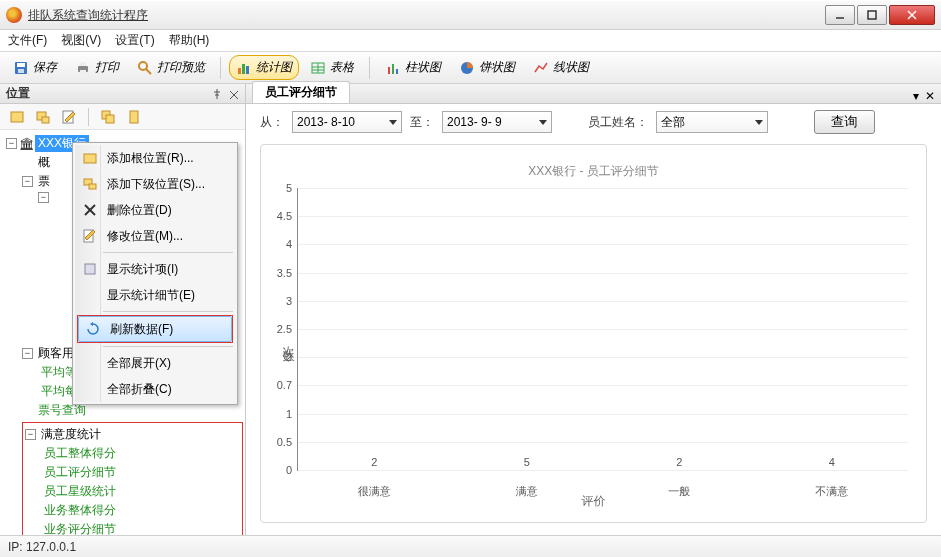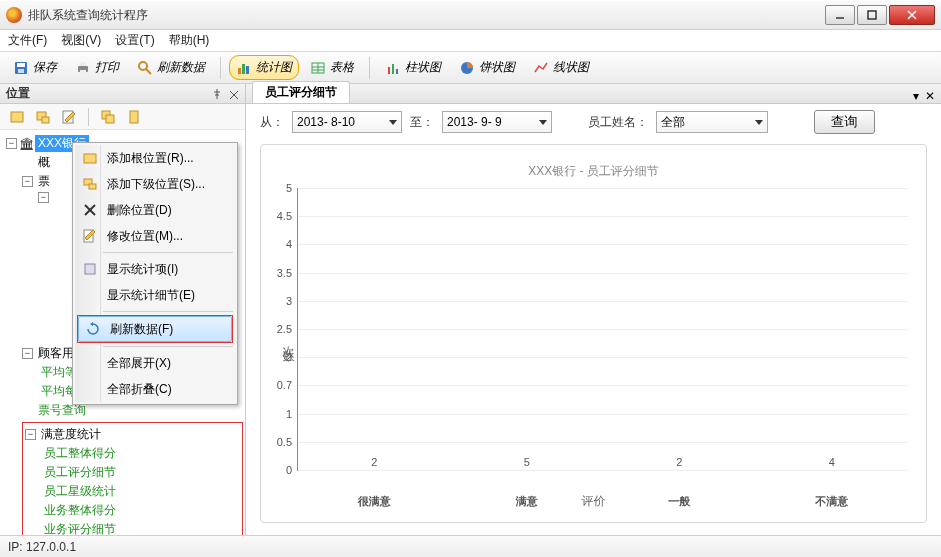--- a/index.html
+++ b/index.html
@@ -1,21 +1,21 @@
 <!DOCTYPE html>
 <html><head>
 <meta charset="utf-8">
 <style>
 * { box-sizing: border-box; margin: 0; padding: 0; font-family: "Microsoft YaHei", SimSun, Arial, sans-serif; }
 body { width: 941px; height: 557px; background: #fff; overflow: hidden; font-size: 12px; }
 
 
 .titlebar { height: 30px; background: linear-gradient(#fafafa, #e9e9e9); border-bottom: 1px solid #d0d0d0; display: flex; align-items: center; padding: 0 6px; border-top:1px solid #fff; }
 .titlebar .appicon { width:16px; height:16px; margin-right:6px; background: radial-gradient(circle at 40% 40%, #f5c33b 20%, #e37a1f 50%, #d03a2a 80%); border-radius:50%; }
-.titlebar .title { flex:1; color:#333; }
+.titlebar .title { flex:1; color:#333;text-decoration:underline; }
 .winbtns { display:flex; }
 .winbtn { width:30px; height:20px; margin-left:2px; display:flex; align-items:center; justify-content:center; border:1px solid #8a8a8a; border-radius:2px; background:linear-gradient(#fdfdfd,#dcdcdc); cursor:default; }
 .winbtn.close { width:46px; background:linear-gradient(#e77,#c82b1d); border-color:#8b2a20; color:#fff; }
 .winbtn svg { width:10px; height:10px; }
 
 
 .menubar { height:22px; display:flex; align-items:center; padding:0 8px; gap:14px; border-bottom:1px solid #d8d8d8; }
 .menubar span { color:#222; }
 
 
@@ -76,21 +76,21 @@
 .chartwrap { flex:1; margin:4px 14px 12px 14px; border:1px solid #d7d7d7; border-radius:4px; padding:18px 18px 12px 18px; position:relative; display:flex; flex-direction:column;justify-content:flex-end; }
 .charttitle { text-align:center; color:#888; margin-bottom:8px; }
 .chartbody { flex:1; display:flex; }
 .yaxislabel { width:18px; display:flex; align-items:center; justify-content:center; color:#666; writing-mode:vertical-rl; letter-spacing:4px; }
 .plot { flex:1; position:relative; border-left:1px solid #888; border-bottom:1px solid #888; margin-bottom:20px; }
 .gline { position:absolute; left:0; right:0; border-top:1px solid #eee; }
 .ytick { position:absolute; right:100%; margin-right:6px; transform:translateY(50%); font-size:11px; color:#555; }
 .bars { position:absolute; inset:0; display:flex; align-items:flex-end; }
 .barcol { flex:1; display:flex; flex-direction:column; align-items:center; position:relative; }
 .barval { position:absolute; bottom:100%; margin-bottom:2px; font-size:11px; color:#555; }
-.barlabel { position:absolute; top:100%; margin-top:24px; font-size:11px; color:#555;font-weight:bold; }
+.barlabel { position:absolute; top:100%; margin-top:14px; font-size:11px; color:#555; }
 .xaxislabel { text-align:center; color:#666; margin-top:2px; }
 
 .statusbar { height:22px; border-top:1px solid #cfcfcf; background:linear-gradient(#fafafa,#eee); display:flex; align-items:center; padding:0 8px; color:#333; }
 </style>
 </head>
 <body>
 
 <div class="titlebar">
   <div class="appicon"></div>
   <div class="title">排队系统查询统计程序</div>
@@ -136,21 +136,21 @@
           <rect x="5" y="2" width="6" height="4" fill="#eee"></rect>
           <rect x="5" y="10" width="6" height="4" fill="#eee"></rect>
         </svg></span>
       <span>打印</span>
     </div>
   <div class="tbtn">
       <span class="ticon"><svg viewBox="0 0 16 16">
           <circle cx="6" cy="6" r="4" fill="none" stroke="#c88a2a" stroke-width="2"></circle>
           <line x1="9" y1="9" x2="14" y2="14" stroke="#c88a2a" stroke-width="2"></line>
         </svg></span>
-      <span>刷新数据</span>
+      <span>打印预览</span>
     </div>
   <div class="tsep"></div>
   <div class="tbtn sel">
       <span class="ticon"><svg viewBox="0 0 16 16">
           <rect x="2" y="8" width="3" height="6" fill="#e07b2f"></rect>
           <rect x="6" y="4" width="3" height="10" fill="#3aa84f"></rect>
           <rect x="10" y="6" width="3" height="8" fill="#3b77c4"></rect>
         </svg></span>
       <span>统计图</span>
     </div>

